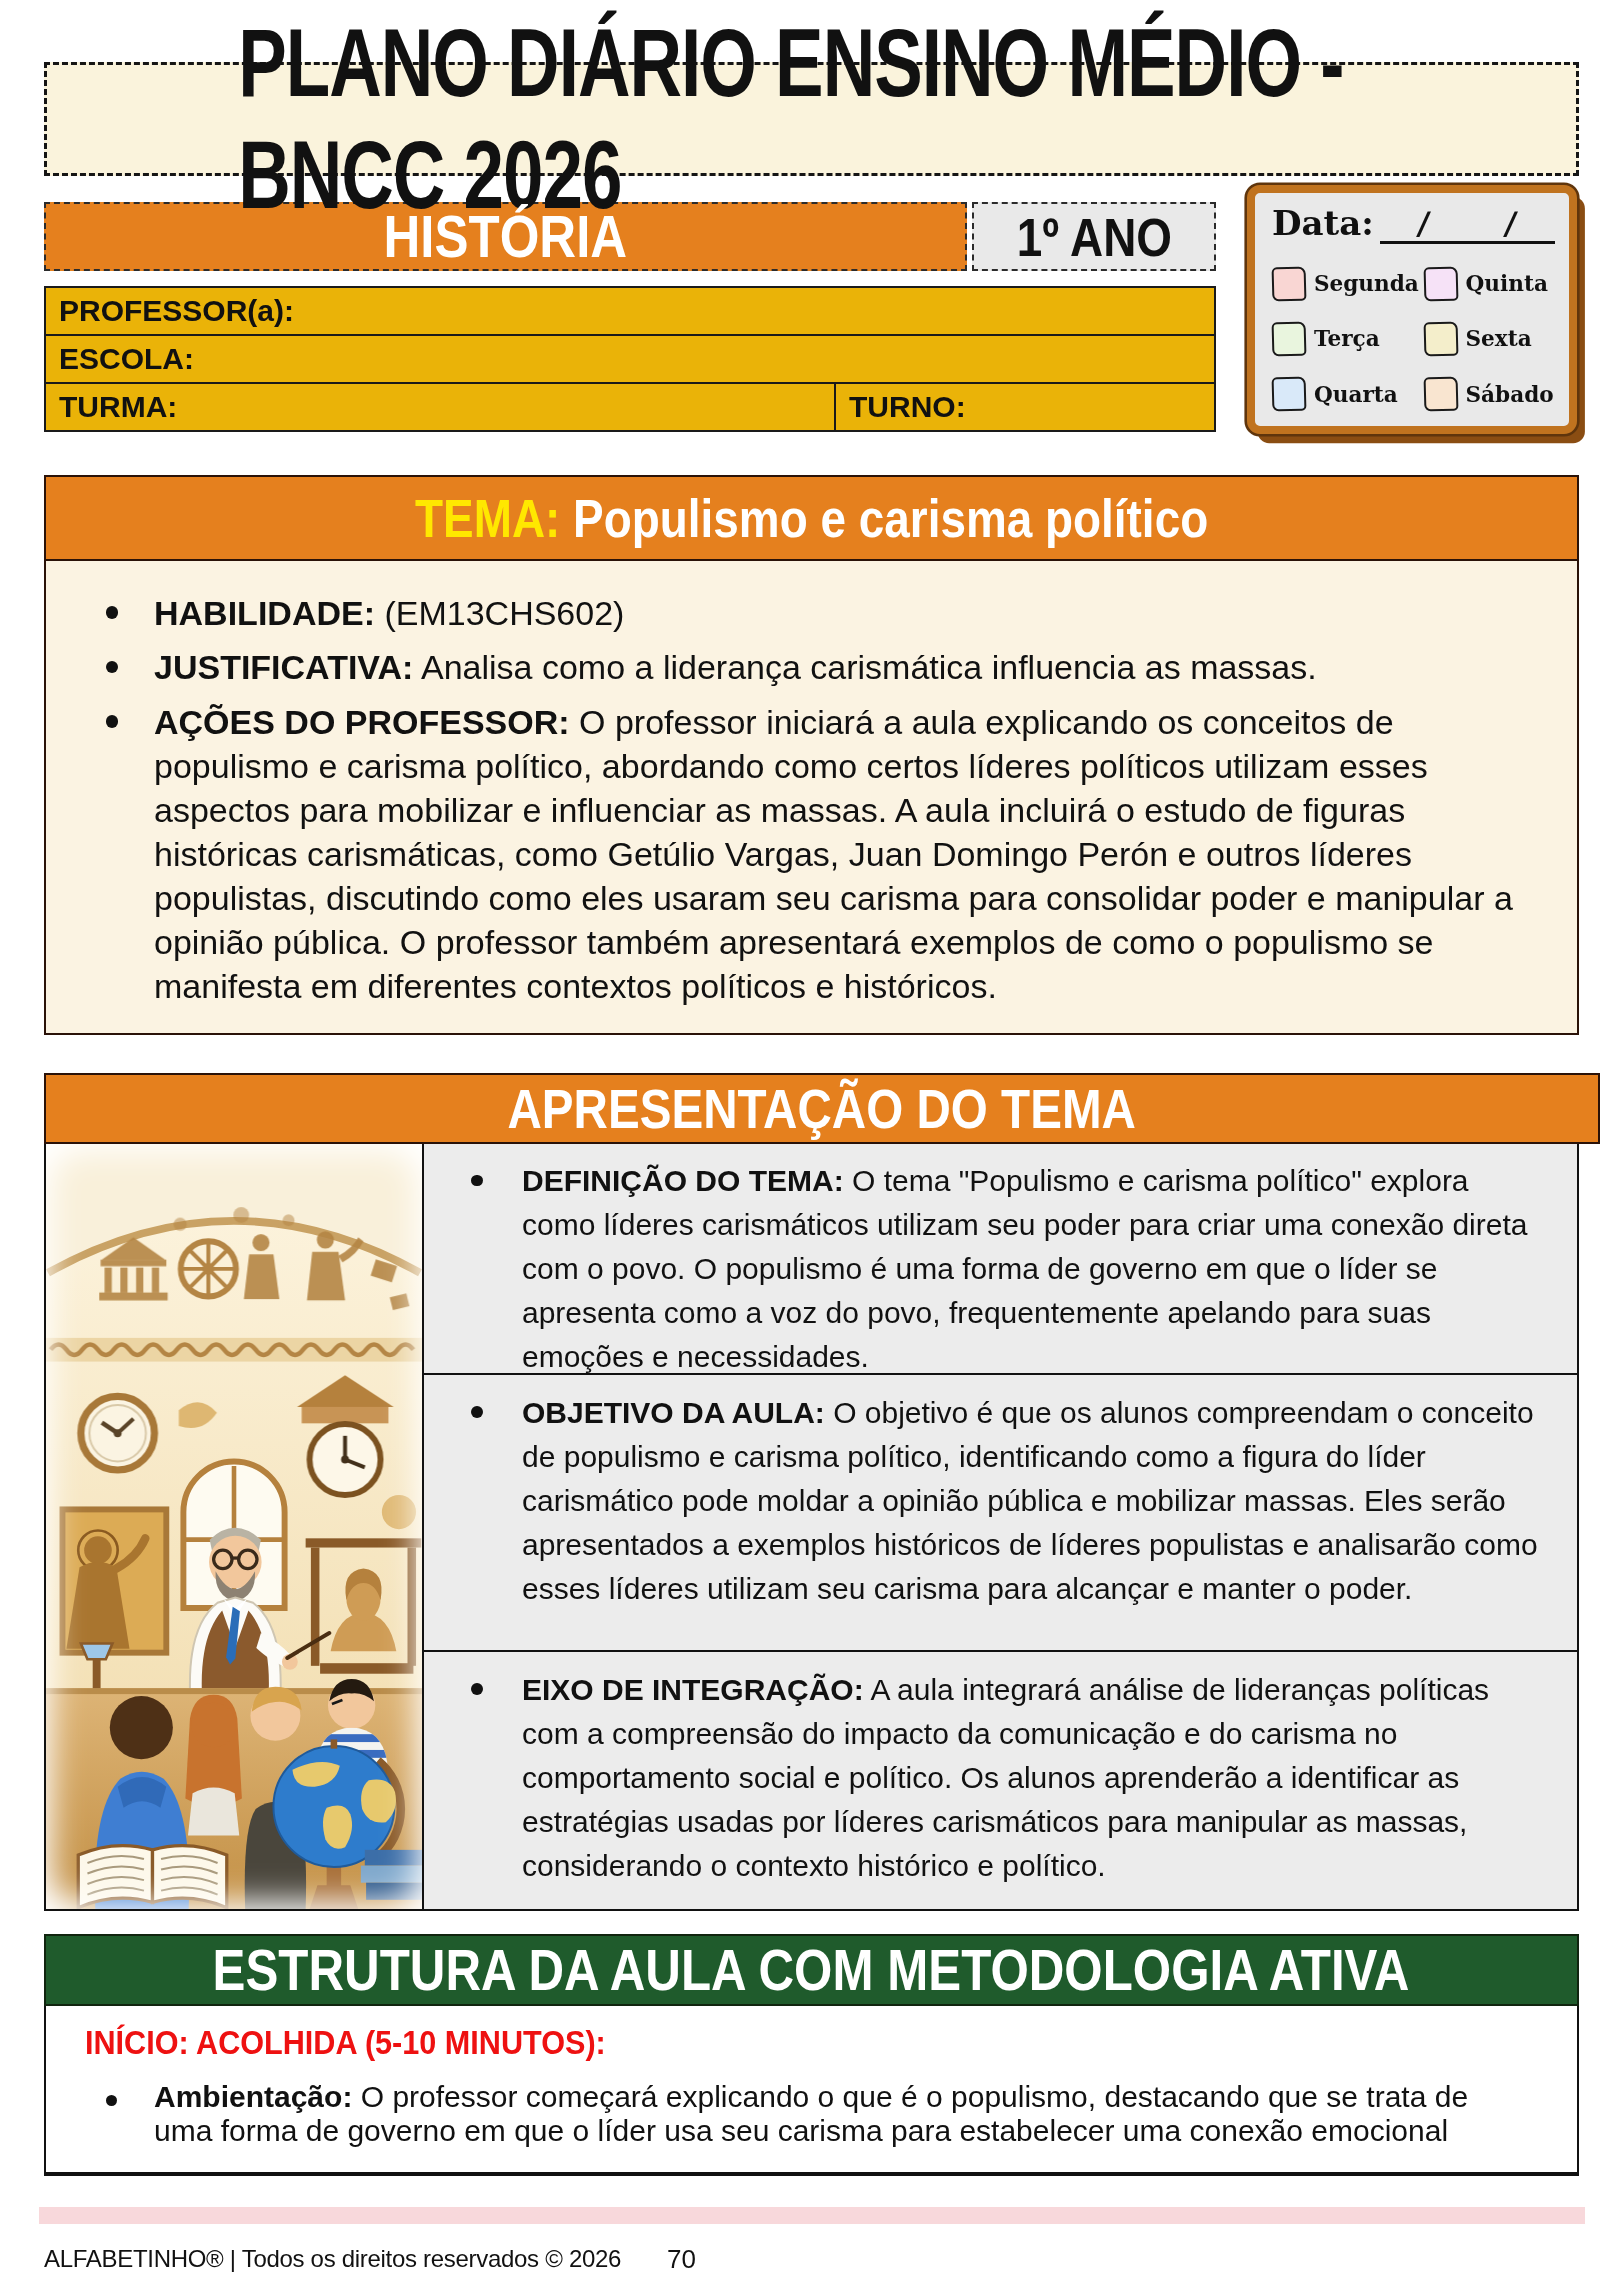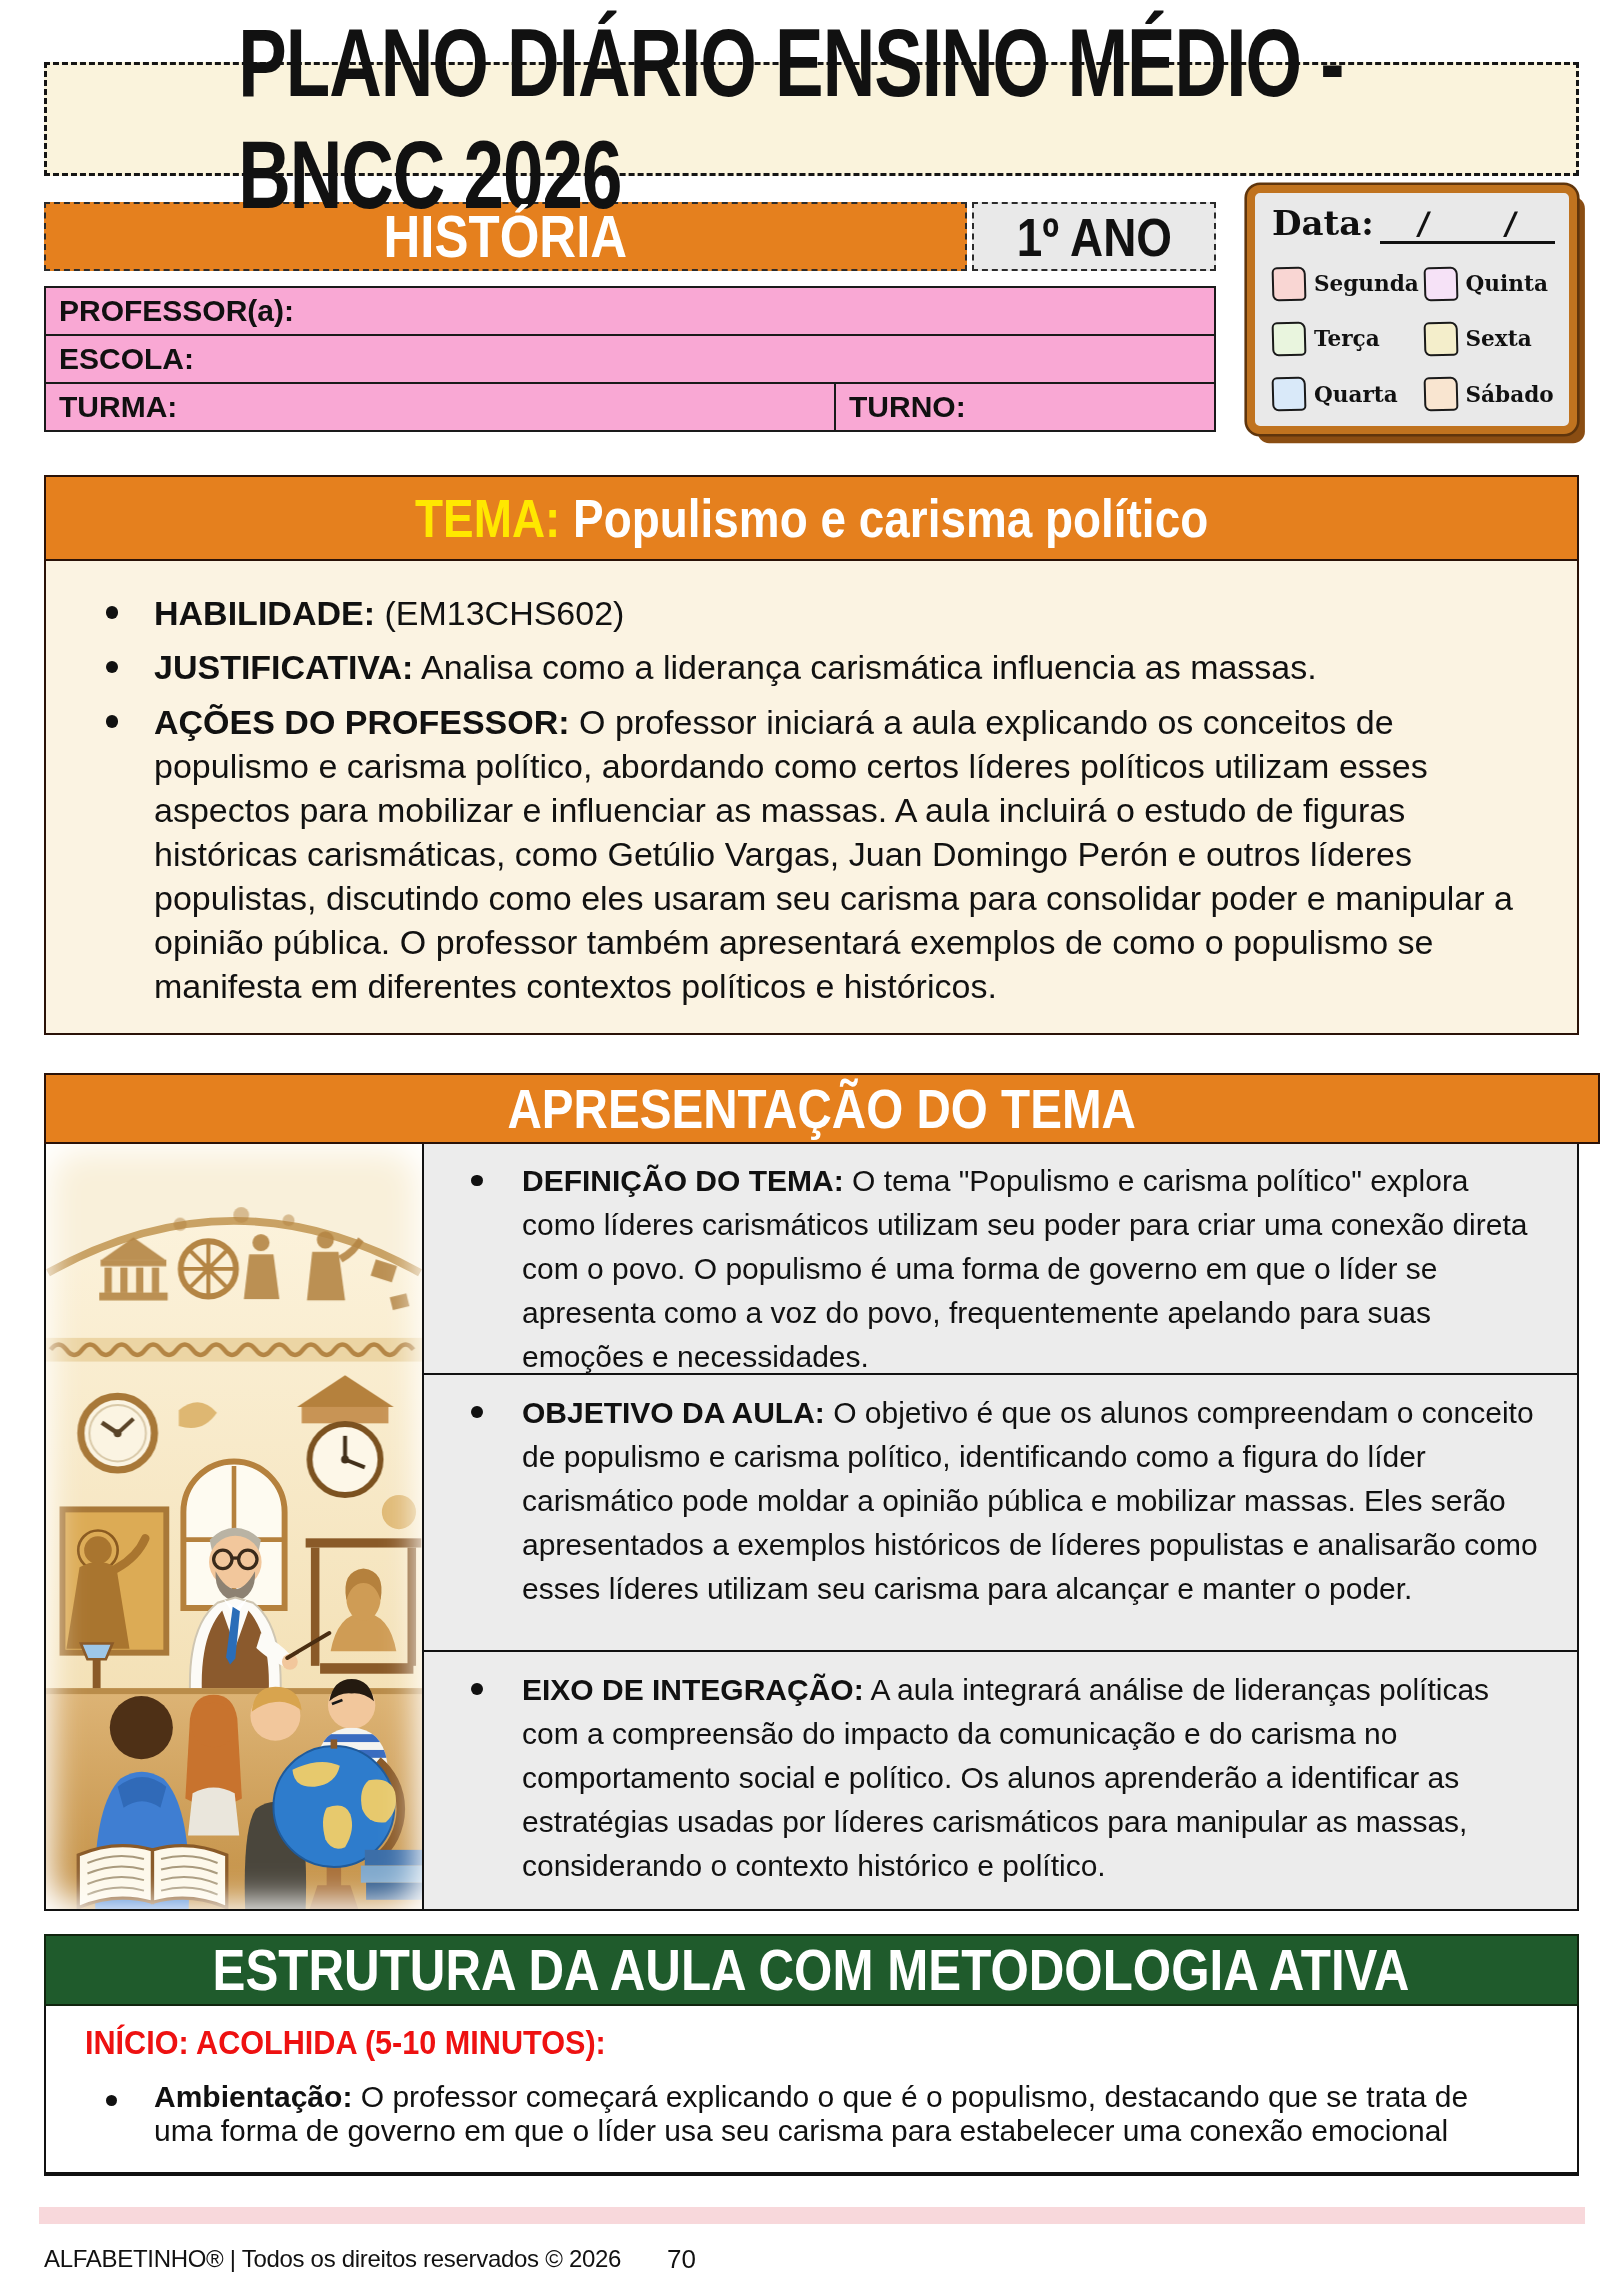--- a/index.html
+++ b/index.html
@@ -17,21 +17,21 @@
   .subject-row { display:flex; height:69px; gap:4.6px; }
   .subject-bar { flex:1; background:#e5801e; border:2.6px dashed #2b2b2b;
     display:flex; align-items:center; justify-content:center; }
   .subject-bar span { color:#fff; font-size:60px; font-weight:bold; transform:scaleX(0.85); }
   .grade-box { width:244px; background:#e9e9e9; border:2.6px dashed #2b2b2b;
     display:flex; align-items:center; justify-content:center; }
   .grade-box span { font-size:54px; font-weight:bold; transform:scaleX(0.85); }
 
   table.info-table { margin-top:14.4px; width:1172px; border-collapse:collapse; }
   table.info-table td { border:2.6px solid #1a1a1a; height:48px; padding-left:13px;
-    font-weight:bold; font-size:30px; background:#f9a8d4; }
+    font-weight:bold; font-size:30px; background:#eab308; }
   td.turma-cell { width:790px; }
 
   
   .date-box { width:330px; height:249px; margin-left:31px; background:#e9e9e9;
     border:8.5px solid #c0731f; border-radius:13px; padding:13px 14.4px 6.5px 17px;
     box-shadow:0 0 0 2.6px #5f350c, 9.2px 10.5px 0 -1.3px #8a4d12;
     font-family:"DejaVu Serif", serif; }
   .date-line { display:flex; }
   .date-label { font-size:34px; font-weight:bold; line-height:1; }
   .date-underline { flex:1; margin-left:6.5px; border-bottom:3.3px solid #111; height:38px;

